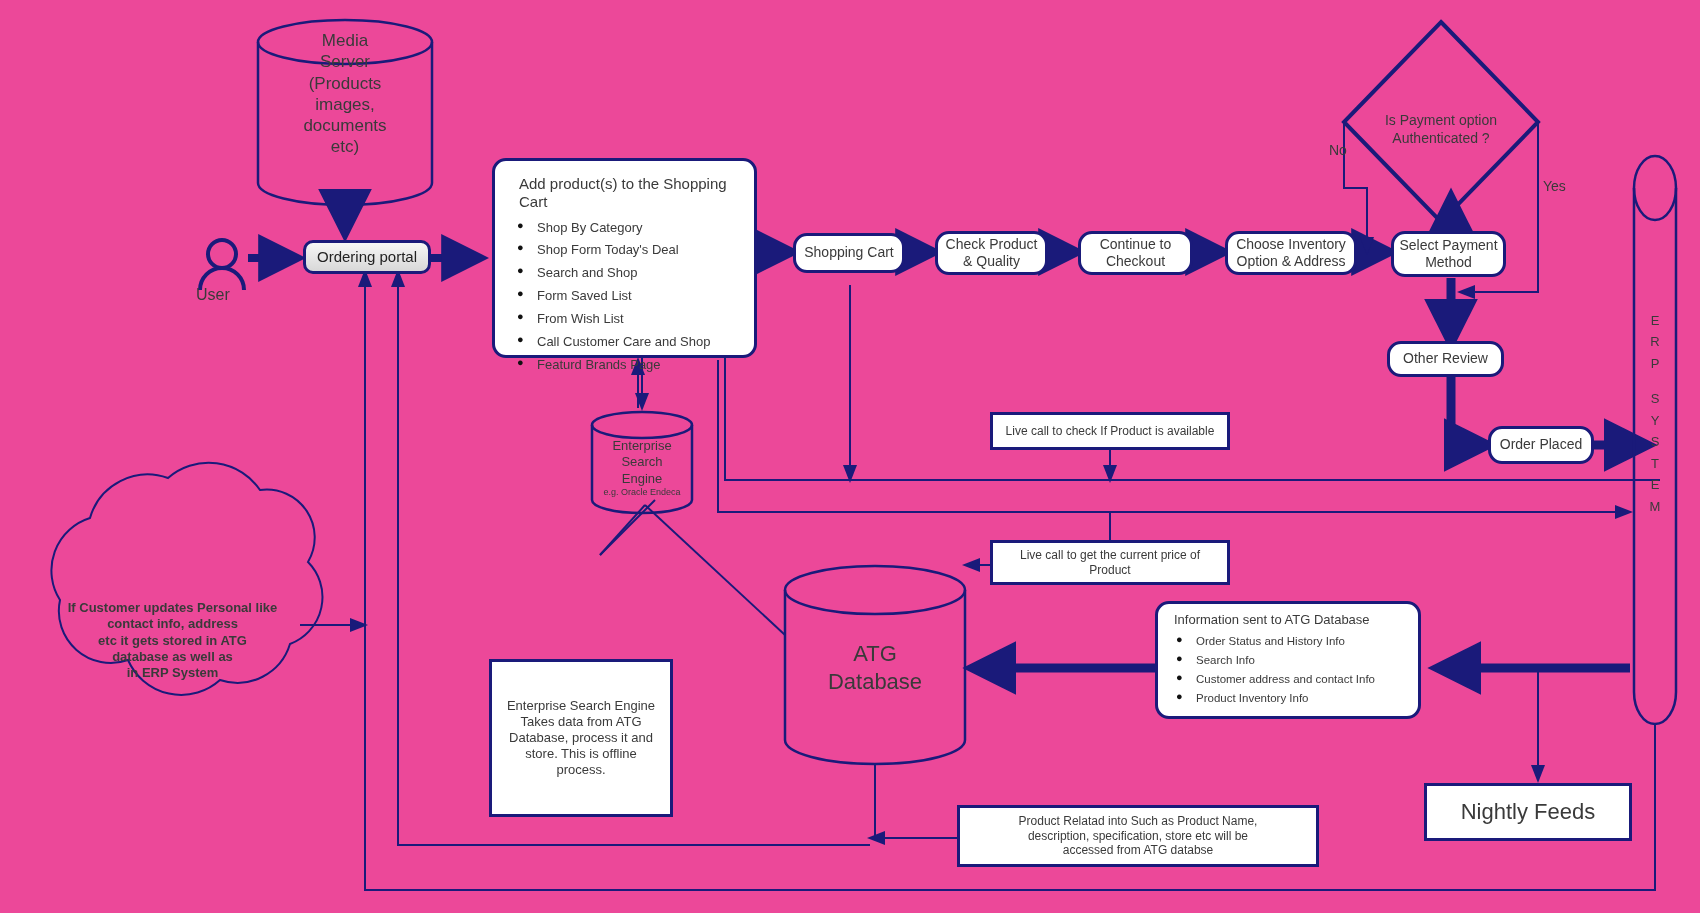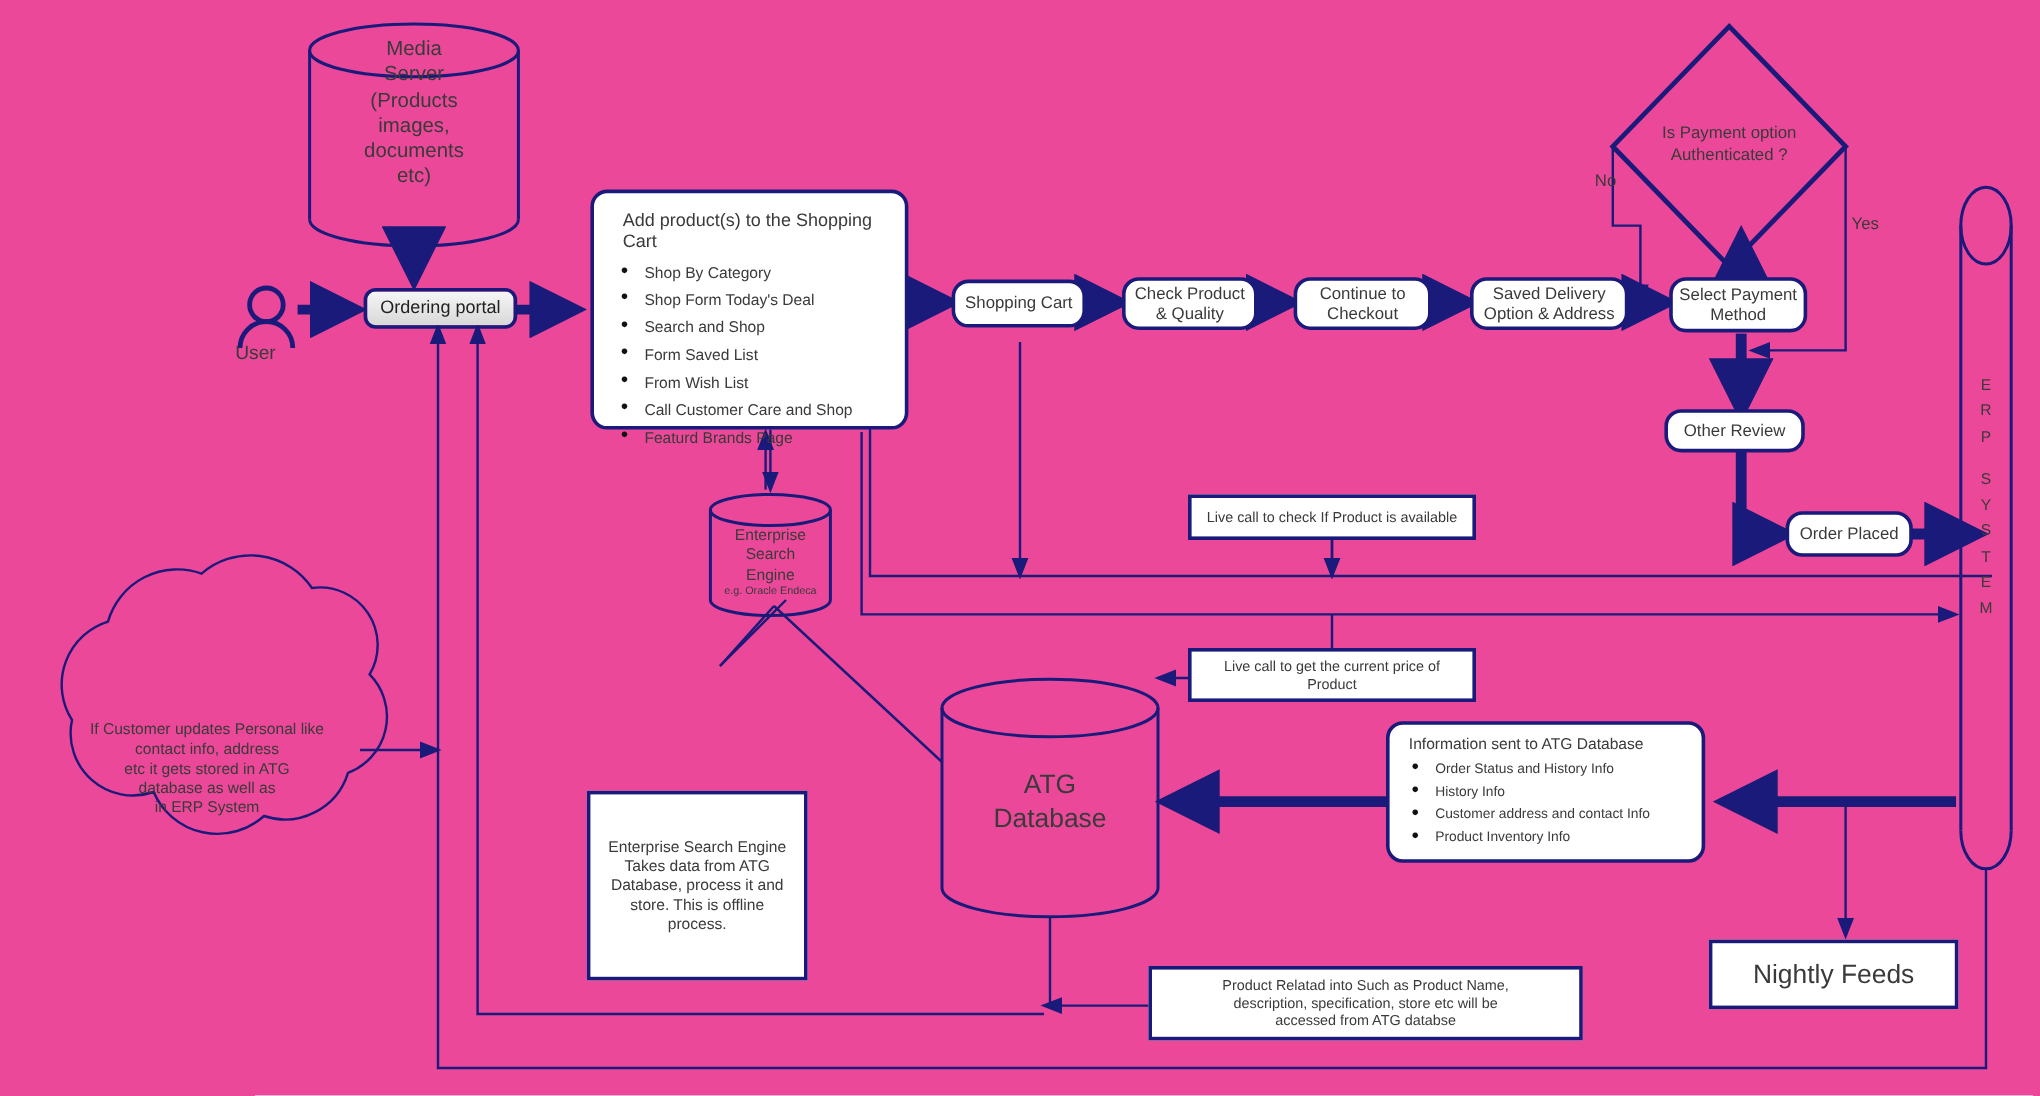--- a/index.html
+++ b/index.html
@@ -269,30 +269,30 @@
     <div>Check Product</div>
     <div>&amp; Quality</div>
   </div>
 
   <div class="node rrect" style="left:1078px; top:231px; width:115px; height:44px; font-size:14px; flex-direction:column;">
     <div>Continue to</div>
     <div>Checkout</div>
   </div>
 
   <div class="node rrect" style="left:1225px; top:231px; width:132px; height:44px; font-size:14px; flex-direction:column;">
-    <div>Saved Delivery</div>
+    <div>Choose Inventory</div>
     <div>Option &amp; Address</div>
   </div>
 
   <div class="node rrect" style="left:1391px; top:231px; width:115px; height:46px; font-size:14px; flex-direction:column;">
     <div>Select Payment</div>
     <div>Method</div>
   </div>
 
-  <div class="cyl-text" style="left:1367px; top:102px; width:148px; font-size:14px;">
+  <div class="cyl-text" style="left:1367px; top:112px; width:148px; font-size:14px;">
     <div>Is Payment option</div>
     <div>Authenticated ?</div>
   </div>
 
   <div class="lbl" style="left:1329px; top:142px; font-size:14px;">No</div>
 
   <div class="lbl" style="left:1543px; top:178px; font-size:14px;text-align:center;">Yes</div>
 
   <div class="node rrect" style="left:1387px; top:341px; width:117px; height:36px; font-size:14px;">Other Review</div>
 
@@ -318,21 +318,21 @@
     <div class="tiny">e.g. Oracle Endeca</div>
   </div>
 
   <div class="cyl-text" style="left:785px; top:640px; width:180px; font-size:22px;">
     <div>ATG</div>
     <div>Database</div>
   </div>
 
   <div class="node srect" style="left:1424px; top:783px; width:208px; height:58px; font-size:22px;">Nightly Feeds</div>
 
-  <div class="cyl-text" style="left:35px; top:600px; width:275px; font-size:13px;">
+  <div class="cyl-text" style="left:35px; top:600px; width:275px; font-size:13px;font-weight:bold;">
     <div>If Customer updates Personal like</div>
     <div>contact info, address</div>
     <div>etc it gets stored in ATG</div>
     <div>database as well as</div>
     <div>in ERP System</div>
   </div>
 
   <div class="node srect" style="left:489px; top:659px; width:184px; height:158px; font-size:13px; flex-direction:column; justify-content:center;">
     <div>Enterprise Search Engine</div>
     <div>Takes data from ATG</div>
@@ -346,21 +346,21 @@
   <div class="node srect" style="left:990px; top:540px; width:240px; height:45px; font-size:12px; flex-direction:column;">
     <div>Live call to get the current price of</div>
     <div>Product</div>
   </div>
 
   <div class="node rrect" style="left:1155px; top:601px; width:266px; height:118px; align-items:flex-start;">
     <div class="bullets" style="padding:6px 6px 6px 10px;">
       <span class="hd" style="font-size:13px; margin:2px 0 6px 6px;">Information sent to ATG Database</span>
       <ul>
         <li style="font-size:11.5px; margin-bottom:5px;">Order Status and History Info</li>
-        <li style="font-size:11.5px; margin-bottom:5px;">History Info</li>
+        <li style="font-size:11.5px; margin-bottom:5px;">Search Info</li>
         <li style="font-size:11.5px; margin-bottom:5px;">Customer address and contact Info</li>
         <li style="font-size:11.5px; margin-bottom:0;">Product Inventory Info</li>
       </ul>
     </div>
   </div>
 
   <div class="node srect" style="left:957px; top:805px; width:362px; height:62px; font-size:12px; flex-direction:column;">
     <div>Product Relatad into Such as Product Name,</div>
     <div>description, specification, store etc will be</div>
     <div>accessed from ATG databse</div>

